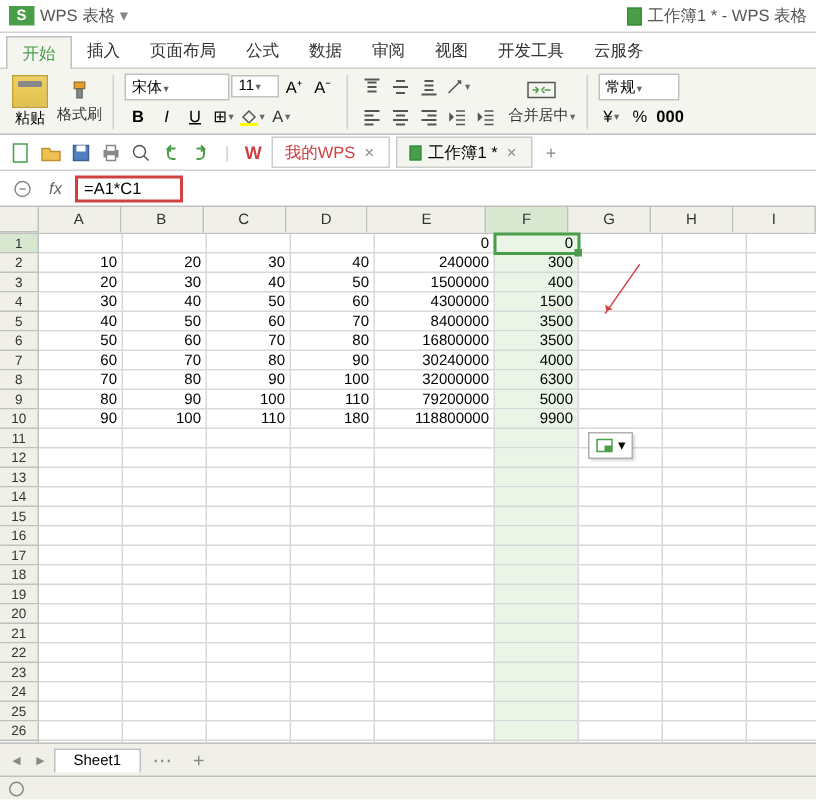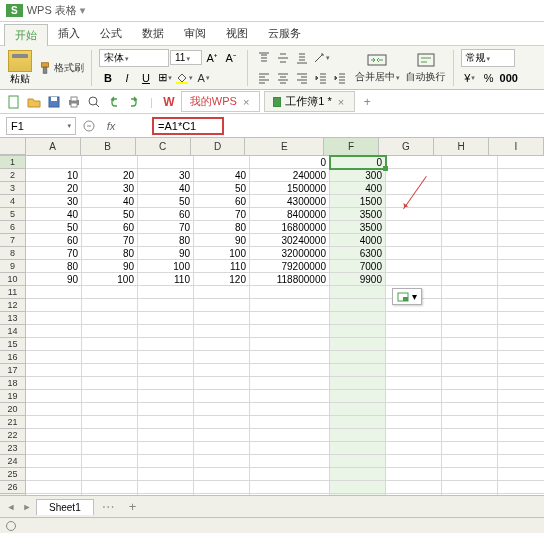--- a/index.html
+++ b/index.html
@@ -32,21 +32,21 @@
 .qat { height: 24px; background: #fff; display: flex; align-items: center; padding: 0 6px; gap: 4px; border-bottom: 1px solid #d0d0d0; }
 .qat-icon { width: 16px; height: 16px; cursor: pointer; display: flex; align-items: center; justify-content: center; font-size: 12px; }
 .doctab { display: flex; align-items: center; gap: 4px; padding: 2px 8px; font-size: 11px; border: 1px solid #ccc; cursor: pointer; }
 .doctab.wps { color: #d04040; }
 .doctab.active { background: #f5f5f0; }
 .tab-close { color: #888; cursor: pointer; padding: 0 2px; }
 
 .formulabar { height: 24px; display: flex; align-items: center; padding: 2px 6px; gap: 4px; border-bottom: 1px solid #c0c0c0; background: #fff; }
 .namebox { border: 1px solid #c0c0c0; background: #fff; width: 70px; padding: 2px 4px; font-size: 11px; display: flex; align-items: center; justify-content: space-between; }
 .fb-btn { width: 18px; height: 18px; display: flex; align-items: center; justify-content: center; color: #666; cursor: pointer; font-size: 11px; }
-.formula-input { border: 2px solid #d04040; background: #fff; padding: 1px 4px; font-size: 11px; min-width: 72px; height: 18px; display: flex; align-items: center; margin-left: 28px; }
+.formula-input { border: 2px solid #d04040; background: #fff; padding: 1px 4px; font-size: 11px; min-width: 72px; height: 18px; display: flex; align-items: center; }
 
 .grid-wrap { position: relative; background: #fff; }
 .col-headers { display: flex; height: 18px; border-bottom: 1px solid #c0c0c0; }
 .corner { width: 26px; background: #f0f0e8; border-right: 1px solid #c0c0c0; border-bottom: 1px solid #c0c0c0; }
 .col-h { background: #f0f0e8; border-right: 1px solid #c0c0c0; display: flex; align-items: center; justify-content: center; font-size: 10px; color: #333; }
 .col-h.sel { background: #d8e8d0; }
 .grid-body { display: flex; }
 .row-headers { display: flex; flex-direction: column; }
 .row-h { width: 26px; height: 13px; background: #f0f0e8; border-right: 1px solid #c0c0c0; border-bottom: 1px solid #c0c0c0; display: flex; align-items: center; justify-content: center; font-size: 9px; color: #333; }
 .row-h.sel { background: #d8e8d0; }
@@ -75,38 +75,44 @@
 </head>
 <body>
 
 <div class="titlebar">
   <span class="app-badge">
       <span>S</span>
     </span>
   <span class="app-name">WPS 表格</span>
   <span style="color:#888;margin-left:3px">▾</span>
   <span class="title-spacer"></span>
+  <span class="doc-title">
+    <span class="doc-icon"></span>
+    <span><span>工作簿1 *</span><span> - WPS 表格</span></span>
+  </span>
 </div>
 
 <div class="menubar">
     <div class="menu-item active">开始</div>
     <div class="menu-item">插入</div>
+    <div class="menu-item">页面布局</div>
     <div class="menu-item">公式</div>
     <div class="menu-item">数据</div>
     <div class="menu-item">审阅</div>
     <div class="menu-item">视图</div>
+    <div class="menu-item">开发工具</div>
     <div class="menu-item">云服务</div>
   </div>
 
 <div class="ribbon">
   <div class="paste-big">
     <div class="paste-icon"></div>
     <span style="font-size:10px">粘贴</span>
   </div>
-  <div class="ribbon-btn" style="flex-direction:row">
+  <div class="ribbon-btn" style="flex-direction:column">
     <svg class="icon-sm" viewBox="0 0 16 16">
         <rect x="4" y="2" width="8" height="5" fill="#e0a030" stroke="#a07020"></rect>
         <rect x="6" y="7" width="4" height="7" fill="#888" stroke="#666"></rect>
       </svg>
     <span style="font-size:10px">格式刷</span>
   </div>
   <div class="sep"></div>
   <div class="ribbon-group" style="gap:2px">
     <div class="fmt-row">
       <div class="font-select" style="width:70px"><span>宋体</span><span class="dropdown-arrow">▾</span></div>
@@ -191,27 +197,20 @@
         </div>
     </div>
   </div>
   <div class="ribbon-btn" style="flex-direction:column">
     <svg width="20" height="16" viewBox="0 0 20 16">
         <rect x="1" y="3" width="18" height="10" fill="none" stroke="#555"></rect>
         <path d="M4 8h4m4 0h4M8 8l-2-2m2 2l-2 2m4-2l2-2m-2 2l2 2" stroke="#4a9e4a" fill="none"></path>
       </svg>
     <span style="font-size:10px"><span>合并居中</span><span class="dropdown-arrow">▾</span></span>
   </div>
-  <div class="ribbon-btn" style="flex-direction:column">
-    <svg width="20" height="16" viewBox="0 0 20 16">
-        <rect x="2" y="2" width="16" height="12" fill="none" stroke="#555"></rect>
-        <path d="M5 6h10M5 10h6" stroke="#4a9e4a"></path>
-      </svg>
-    <span style="font-size:10px">自动换行</span>
-  </div>
   <div class="sep"></div>
   <div class="ribbon-group" style="gap:2px">
     <div class="font-select" style="width:54px"><span>常规</span><span class="dropdown-arrow">▾</span></div>
     <div class="fmt-row">
       <div class="fmt-btn">¥<span class="dropdown-arrow">▾</span></div>
       <div class="fmt-btn">%</div>
       <div class="fmt-btn">
           <b>000</b>
         </div>
     </div>
@@ -266,24 +265,20 @@
     </div>
   <div class="doctab active">
     <span class="doc-icon" style="width:8px;height:10px"></span>
     <span>工作簿1 *</span>
     <span class="tab-close">×</span>
   </div>
   <span class="qat-icon" style="color:#888">+</span>
 </div>
 
 <div class="formulabar">
-  <div class="namebox">
-      <span>F1</span>
-      <span class="dropdown-arrow">▾</span>
-    </div>
   <span class="fb-btn">
       <svg width="12" height="12" viewBox="0 0 12 12">
         <circle cx="6" cy="6" r="5" fill="none" stroke="#888"></circle>
         <path d="M4 6h4" stroke="#888"></path>
       </svg>
     </span>
   <span class="fb-btn">
       <i>fx</i>
     </span>
   <div class="formula-input">
@@ -422,30 +417,30 @@
           <div class="cell" style="width: 56px;"></div>
           <div class="cell" style="width: 56px;"></div>
           <div class="cell" style="width: 56px;"></div>
         </div>
         <div class="row">
           <div class="cell" style="width: 56px;">80</div>
           <div class="cell" style="width: 56px;">90</div>
           <div class="cell" style="width: 56px;">100</div>
           <div class="cell" style="width: 56px;">110</div>
           <div class="cell" style="width: 80px;">79200000</div>
-          <div class="cell selcol" style="width: 56px;">7000</div>
+          <div class="cell selcol" style="width: 56px;">5000</div>
           <div class="cell" style="width: 56px;"></div>
           <div class="cell" style="width: 56px;"></div>
           <div class="cell" style="width: 56px;"></div>
         </div>
         <div class="row">
           <div class="cell" style="width: 56px;">90</div>
           <div class="cell" style="width: 56px;">100</div>
           <div class="cell" style="width: 56px;">110</div>
-          <div class="cell" style="width: 56px;">120</div>
+          <div class="cell" style="width: 56px;">180</div>
           <div class="cell" style="width: 80px;">118800000</div>
           <div class="cell selcol" style="width: 56px;">9900</div>
           <div class="cell" style="width: 56px;"></div>
           <div class="cell" style="width: 56px;"></div>
           <div class="cell" style="width: 56px;"></div>
         </div>
         <div class="row">
           <div class="cell" style="width: 56px;"></div>
           <div class="cell" style="width: 56px;"></div>
           <div class="cell" style="width: 56px;"></div>

